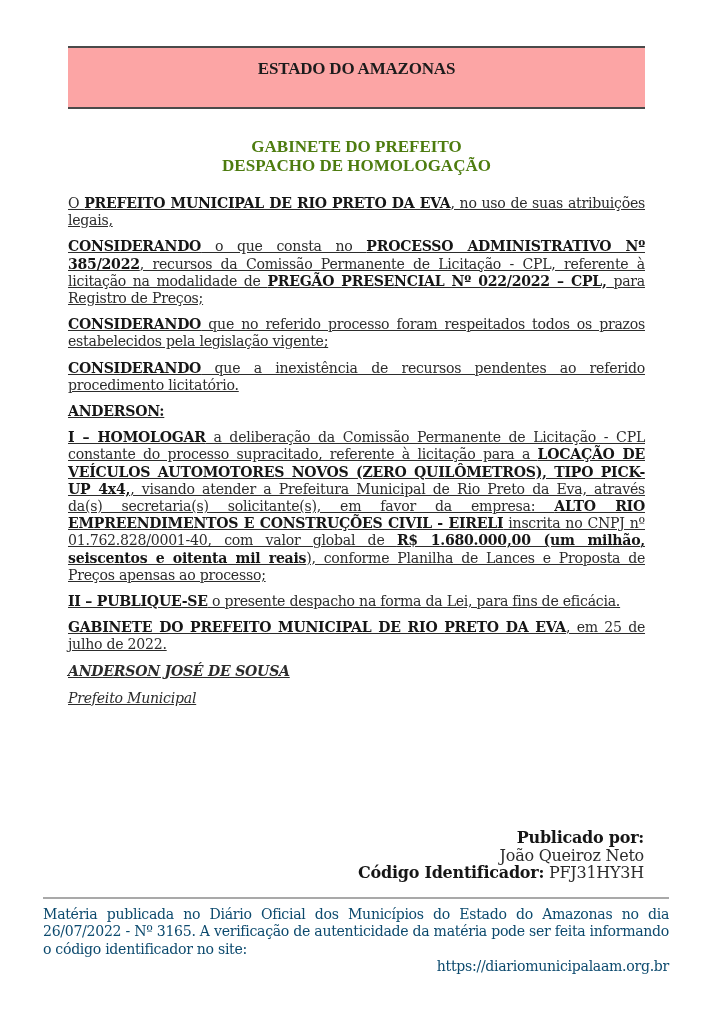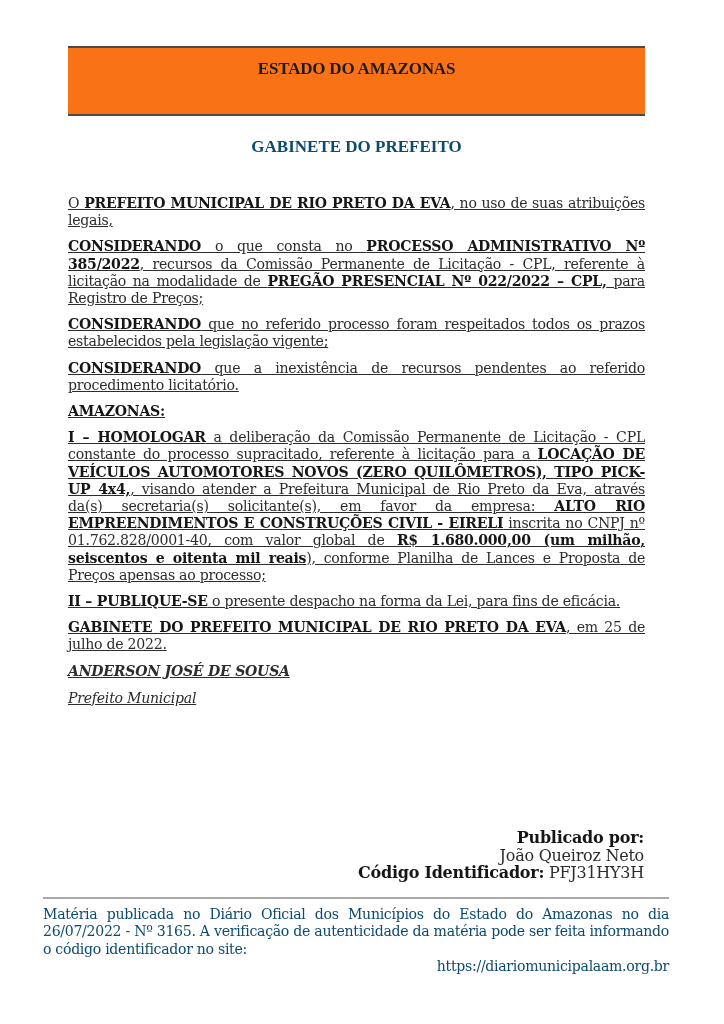--- a/index.html
+++ b/index.html
@@ -18,22 +18,22 @@
     .page {
       position: absolute;
       left: 0; top: 0;
       width: 724px; height: 1024px;
     }
     .header-box {
       position: absolute;
       left: 68px;
       top: 46px;
       width: 577px;
-      height: 70px;
-      background: #f97316;
+      height: 63px;
+      background: #fca5a5;
       border-top: 2px solid #4a4a4a;
       border-bottom: 2px solid #4a4a4a;
       box-sizing: border-box;
       text-align: center;
       font-family: "Liberation Serif", "DejaVu Serif", serif;
       font-weight: bold;
       font-size: 17px;
       line-height: 19px;
       padding-top: 11px;
       color: #1c1c1c;
@@ -44,21 +44,21 @@
     .title-block {
       position: absolute;
       left: 68px;
       top: 137px;
       width: 577px;
       text-align: center;
       font-family: "Liberation Serif", "DejaVu Serif", serif;
       font-weight: bold;
       font-size: 17px;
       line-height: 19px;
-      color: #0c4a6e;
+      color: #4d7c0f;
     }
 
     .body {
       position: absolute;
       left: 68px;
       top: 195px;
       width: 577px;
       font-family: "DejaVu Serif", serif;
       font-size: 14.1px;
       line-height: 17.2px;
@@ -124,32 +124,33 @@
 <body>
 
 <div class="page">
 
   <div class="header-box">
     <div>ESTADO DO AMAZONAS</div>
   </div>
 
   <div class="title-block">
     <div>GABINETE DO PREFEITO</div>
+    <div>DESPACHO DE HOMOLOGAÇÃO</div>
   </div>
 
   <div class="body">
     <p><span>O </span><b>PREFEITO MUNICIPAL DE RIO PRETO DA EVA</b><span>, no uso de suas atribuições legais,</span></p>
 
     <p><b>CONSIDERANDO</b><span> o que consta no </span><b>PROCESSO ADMINISTRATIVO Nº 385/2022</b><span>, recursos da Comissão Permanente de Licitação - CPL, referente à licitação na modalidade de </span><b>PREGÃO PRESENCIAL Nº 022/2022 – CPL,</b><span> para Registro de Preços;</span></p>
 
     <p><b>CONSIDERANDO</b><span> que no referido processo foram respeitados todos os prazos estabelecidos pela legislação vigente;</span></p>
 
     <p><b>CONSIDERANDO</b><span> que a inexistência de recursos pendentes ao referido procedimento licitatório.</span></p>
 
-    <p><b>AMAZONAS:</b></p>
+    <p><b>ANDERSON:</b></p>
 
     <p><b>I – HOMOLOGAR</b><span> a deliberação da Comissão Permanente de Licitação - CPL constante do processo supracitado, referente à licitação para a </span><b>LOCAÇÃO DE VEÍCULOS AUTOMOTORES NOVOS (ZERO QUILÔMETROS), TIPO PICK-UP 4x4,</b><span>, visando atender a Prefeitura Municipal de Rio Preto da Eva, através da(s) secretaria(s) solicitante(s), em favor da empresa: </span><b>ALTO RIO EMPREENDIMENTOS E CONSTRUÇÕES CIVIL - EIRELI</b><span> inscrita no CNPJ nº 01.762.828/0001-40, com valor global de </span><b>R$ 1.680.000,00 (um milhão, seiscentos e oitenta mil reais</b><span>), conforme Planilha de Lances e Proposta de Preços apensas ao processo;</span></p>
 
     <p><b>II – PUBLIQUE-SE</b><span> o presente despacho na forma da Lei, para fins de eficácia.</span></p>
 
     <p><b>GABINETE DO PREFEITO MUNICIPAL DE RIO PRETO DA EVA</b><span>, em 25 de julho de 2022.</span></p>
 
     <p class="sig-name">ANDERSON JOSÉ DE SOUSA</p>
     <p class="sig-role">Prefeito Municipal</p>
   </div>

